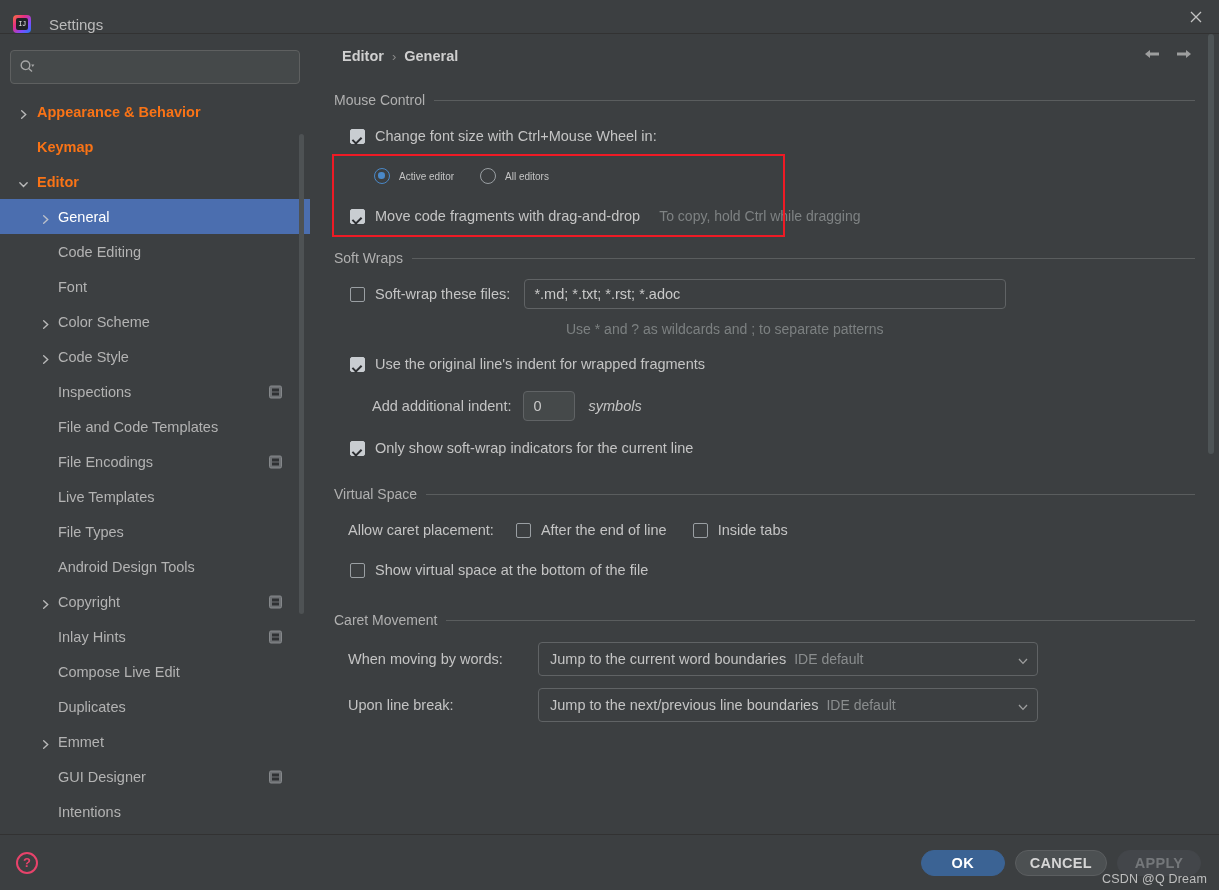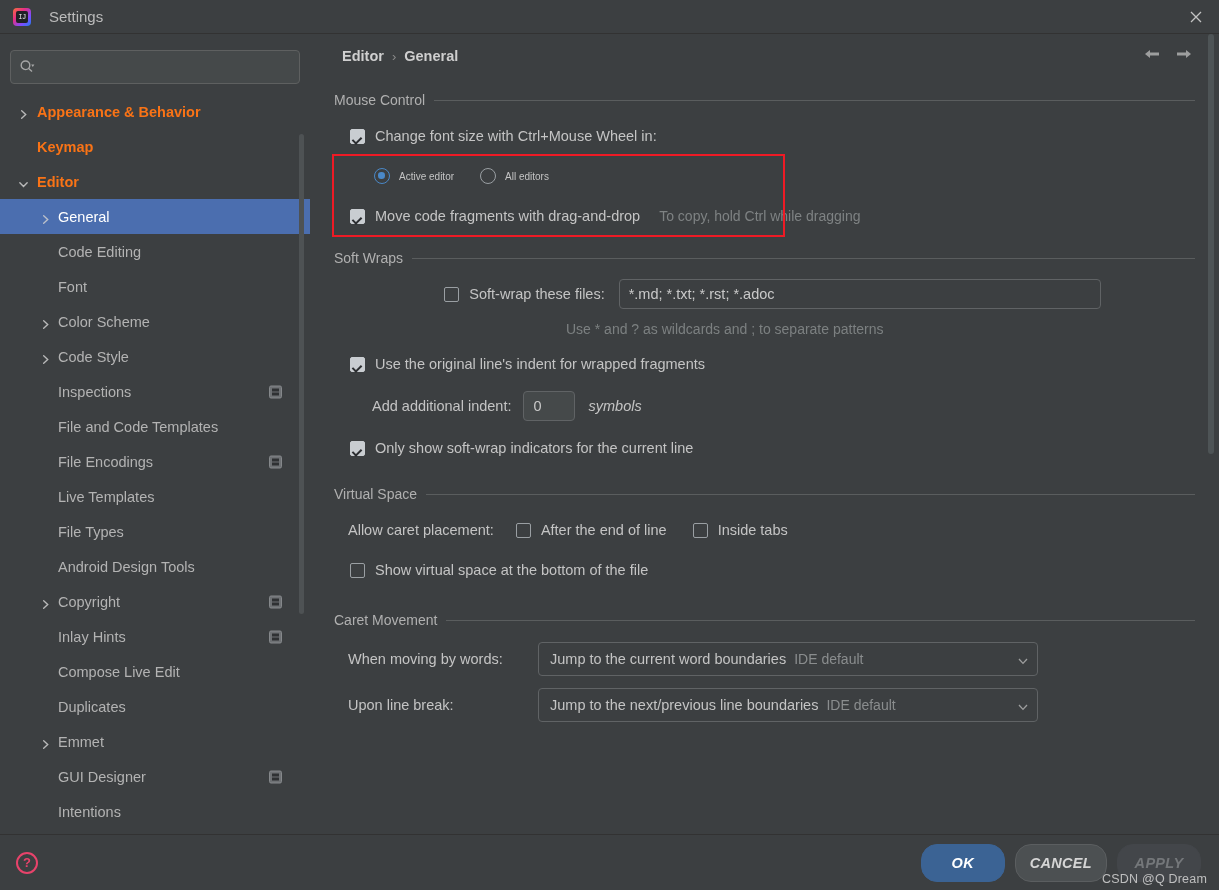--- a/index.html
+++ b/index.html
@@ -13,21 +13,21 @@
   .window {
     position: relative; width: 1219px; height: 890px;
     background: #3c3f41; display: flex; flex-direction: column;
   }
 
   
   .titlebar {
     height: 34px; flex: 0 0 34px;
     background: #3c3f41;
     border-bottom: 1px solid #323232;
-    display: flex; align-items: center;
+    display: flex; align-items: flex-end;
     position: relative;
   }
   .app-logo {
     width: 18px; height: 18px; margin-left: 13px;
     border-radius: 4px;
     background: linear-gradient(135deg, #f9713c 0%, #e52e84 35%, #7b4dff 70%, #1e7ef0 100%);
     display: flex; align-items: center; justify-content: center;
     flex: 0 0 18px;
   }
   .app-logo-inner {
@@ -190,25 +190,25 @@
     position: relative;
   }
   .help-btn {
     width: 22px; height: 22px; border-radius: 50%;
     border: 2px solid #e8436b; color: #e8436b;
     font-size: 13px; font-weight: bold; line-height: 18px; text-align: center;
     cursor: default; flex: 0 0 22px;
   }
   .footer-spacer { flex: 1 1 auto; }
   .btn {
-    min-width: 84px; height: 38px; border-radius: 16px;
+    min-width: 84px; height: 26px; border-radius: 16px;
     font-size: 14.5px; font-weight: bold; letter-spacing: .3px;
     border: 1px solid transparent; cursor: default;
     font-family: "Liberation Sans", sans-serif;
-    margin-left: 10px; padding: 0 14px; font-style: italic;
+    margin-left: 10px; padding: 0 14px;
   }
   .btn.primary { background: #3b6394; color: #ffffff; border-color: #3b6394; }
   .btn.secondary { background: #4c5052; color: #d5d5d5; border-color: #5b5e60; }
   .btn.disabled { background: #43464a; color: #74777a; border-color: #43464a; }
   .watermark {
     position: absolute; right: 12px; bottom: 4px;
     color: #c9c9c9; font-size: 12.5px; letter-spacing: .2px;
     font-family: "Liberation Sans", sans-serif; opacity: .92;
   }
   .content-sb {
@@ -400,21 +400,21 @@
           <span class="hint">To copy, hold Ctrl while dragging</span>
         </div>
       </div>
 
       <div class="section" style="margin-top:8px;">
         <div class="sec-head">
           <span>Soft Wraps</span>
           <span class="rule"></span>
         </div>
 
-        <div class="row" style="min-height:40px;justify-content:center;">
+        <div class="row" style="min-height:40px;">
           <span class="cb off"></span>
           <span class="cb-label">Soft-wrap these files:</span>
           <input class="text-input" style="width: 482px; margin-left: 14px;" type="text" value="*.md; *.txt; *.rst; *.adoc">
         </div>
 
         <div class="row" style="min-height:30px; padding-left:244px;">
           <span class="sub-hint">Use * and ? as wildcards and ; to separate patterns</span>
         </div>
 
         <div class="row" style="min-height:40px;">

